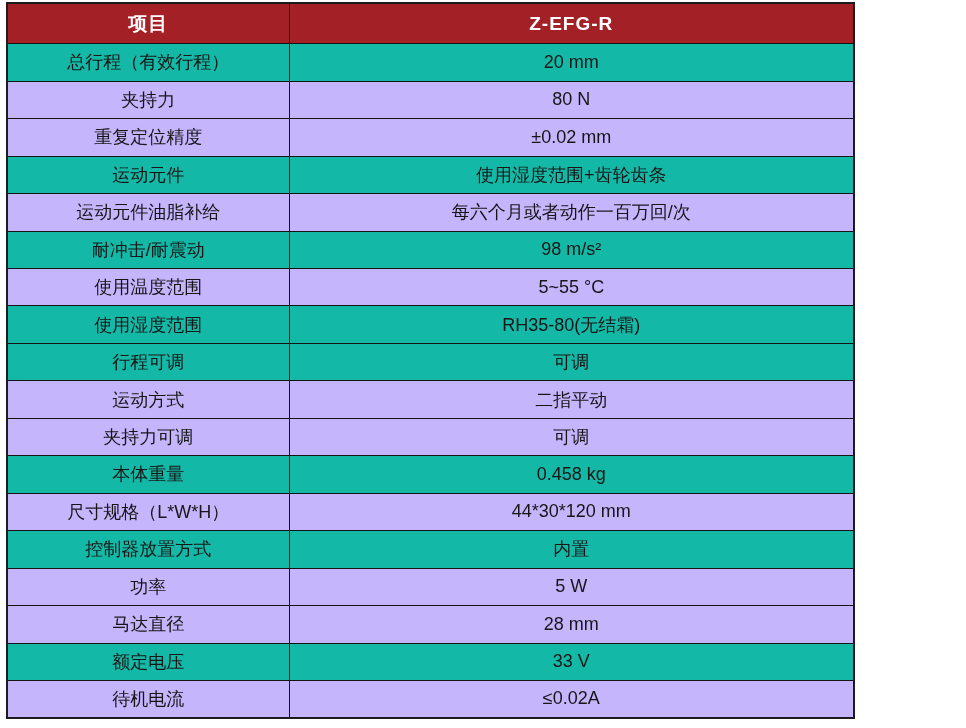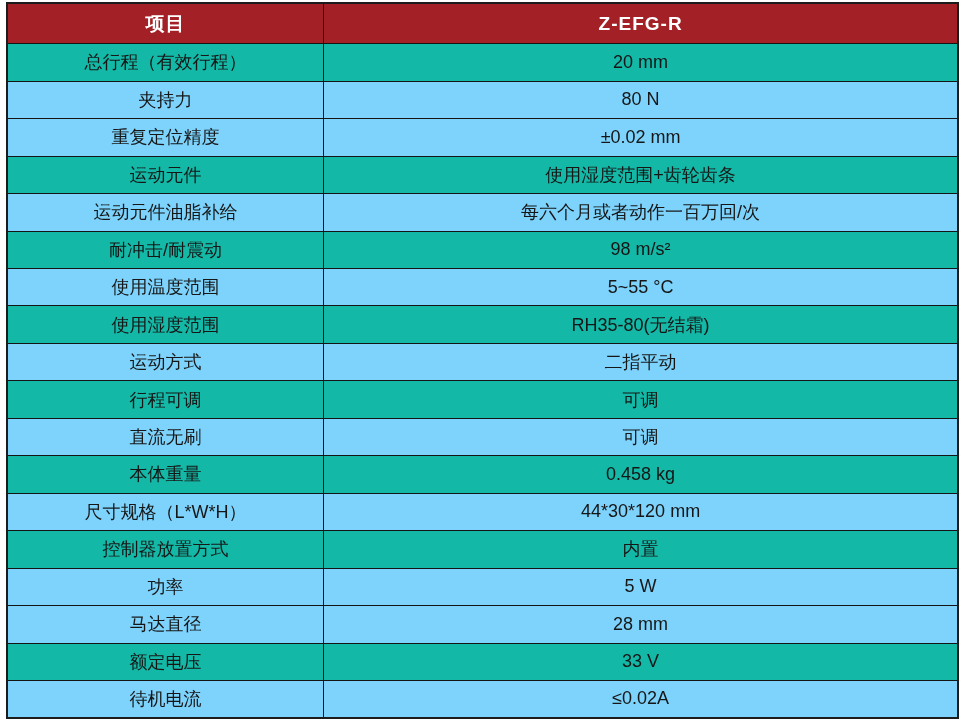--- a/index.html
+++ b/index.html
@@ -14,21 +14,21 @@
     position: relative;
     width: 966px;
     height: 728px;
     background: #ffffff;
     overflow: hidden;
   }
   table.spec {
     position: absolute;
     left: 6px;
     top: 2px;
-    width: 953px;
+    width: 849px;
     height: 717px;
     border-collapse: collapse;
     table-layout: fixed;
     border: 2px solid #1c1c1c;
   }
   table.spec col.c1 { width: 33.3%; }
   table.spec col.c2 { width: 66.7%; }
   table.spec th, table.spec td {
     border: 1px solid #141414;
     text-align: center;
@@ -46,21 +46,21 @@
     font-weight: bold;
     font-size: 19px;
     letter-spacing: 1px;
   }
   tr.row { height: 34px; }
   tr.row td {
     color: #161616;
     font-size: 18px;
   }
   tr.pink  { background: #14b8a6; }
-  tr.white { background: #7dd3fc; }
+  tr.white { background: #c4b5fd; }
 </style>
 </head>
 <body>
 
 <div class="page">
   <table class="spec">
     <colgroup>
         <col class="c1">
         <col class="c2">
       </colgroup>
@@ -94,30 +94,30 @@
         <td>98 m/s²</td>
       </tr>
       <tr class="row white">
         <td>使用温度范围</td>
         <td>5~55 °C</td>
       </tr>
       <tr class="row pink">
         <td>使用湿度范围</td>
         <td>RH35-80(无结霜)</td>
       </tr>
-      <tr class="row white">
-        <td>运动方式</td>
-        <td>二指平动</td>
-      </tr>
       <tr class="row pink">
         <td>行程可调</td>
         <td>可调</td>
       </tr>
       <tr class="row white">
-        <td>直流无刷</td>
+        <td>运动方式</td>
+        <td>二指平动</td>
+      </tr>
+      <tr class="row white">
+        <td>夹持力可调</td>
         <td>可调</td>
       </tr>
       <tr class="row pink">
         <td>本体重量</td>
         <td>0.458 kg</td>
       </tr>
       <tr class="row white">
         <td>尺寸规格（L*W*H）</td>
         <td>44*30*120 mm</td>
       </tr>

